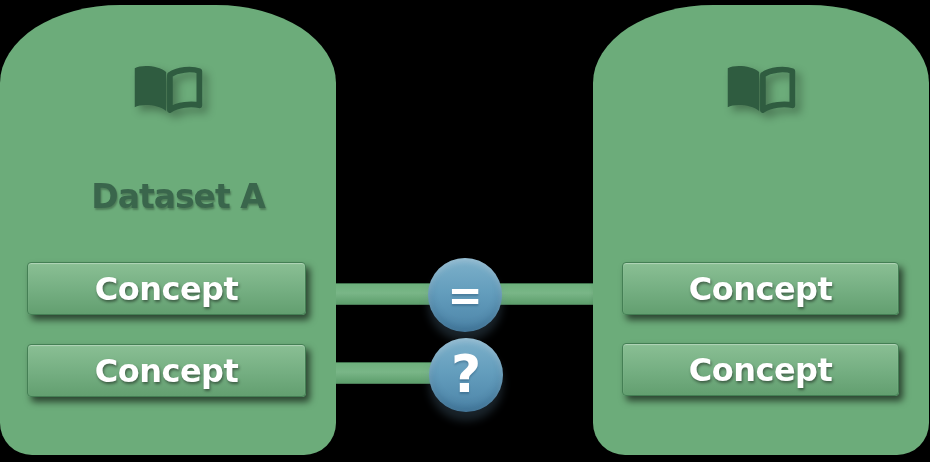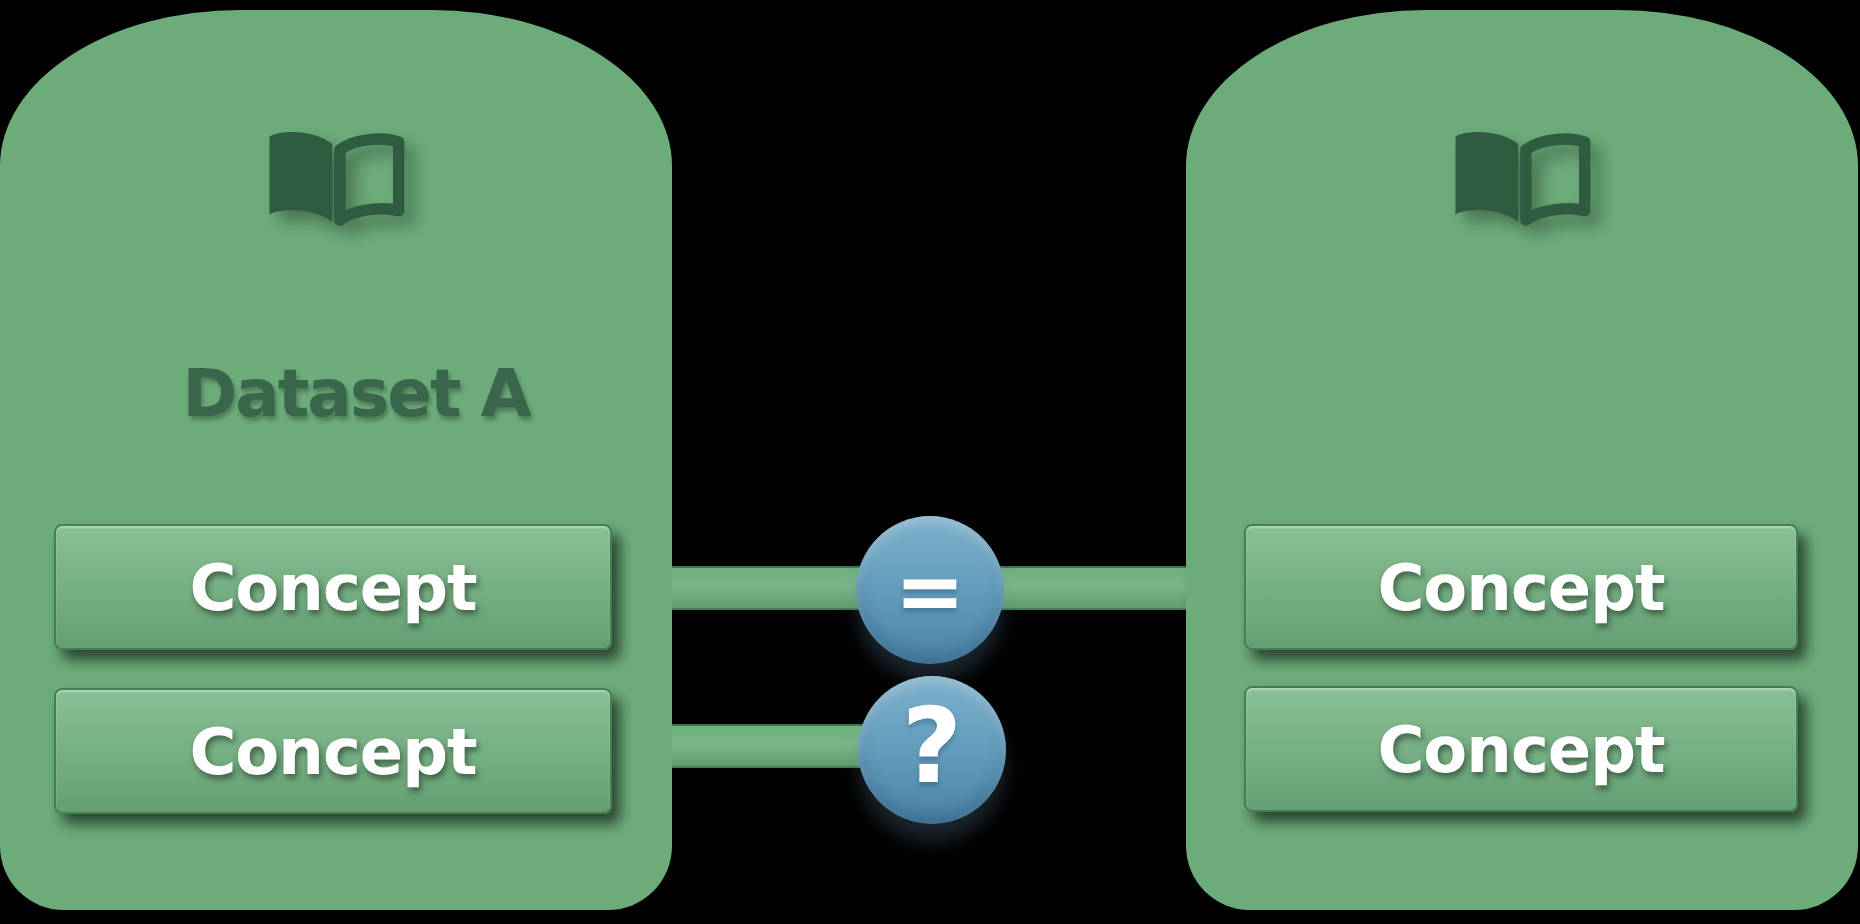--- a/index.html
+++ b/index.html
@@ -63,21 +63,21 @@
     position:absolute;left:596px;top:268px;
     width:0;height:0;
     border-top:25px solid transparent;
     border-bottom:25px solid transparent;
     border-left:27px solid var(--bar-green);
     filter:drop-shadow(3px 4px 4px rgba(0,0,0,0.55));
   }
 
   
   .concept{
-    position:absolute;width:279px;height:63px;
+    position:absolute;width:279px;height:53px;
     background:linear-gradient(180deg, var(--box-green-top) 0%, #74ae81 55%, var(--box-green-bottom) 100%);
     border:1px solid var(--box-border-green);
     border-radius:4px;
     box-shadow:4px 5px 7px rgba(0,0,0,0.6), inset 0 1px 1px rgba(255,255,255,0.35);
     display:flex;align-items:center;justify-content:center;
   }
   .concept span{
     color:var(--label-white);
     font-size:32px;font-weight:bold;letter-spacing:-0.5px;
     text-shadow:1px 2px 3px rgba(0,0,0,0.45);

